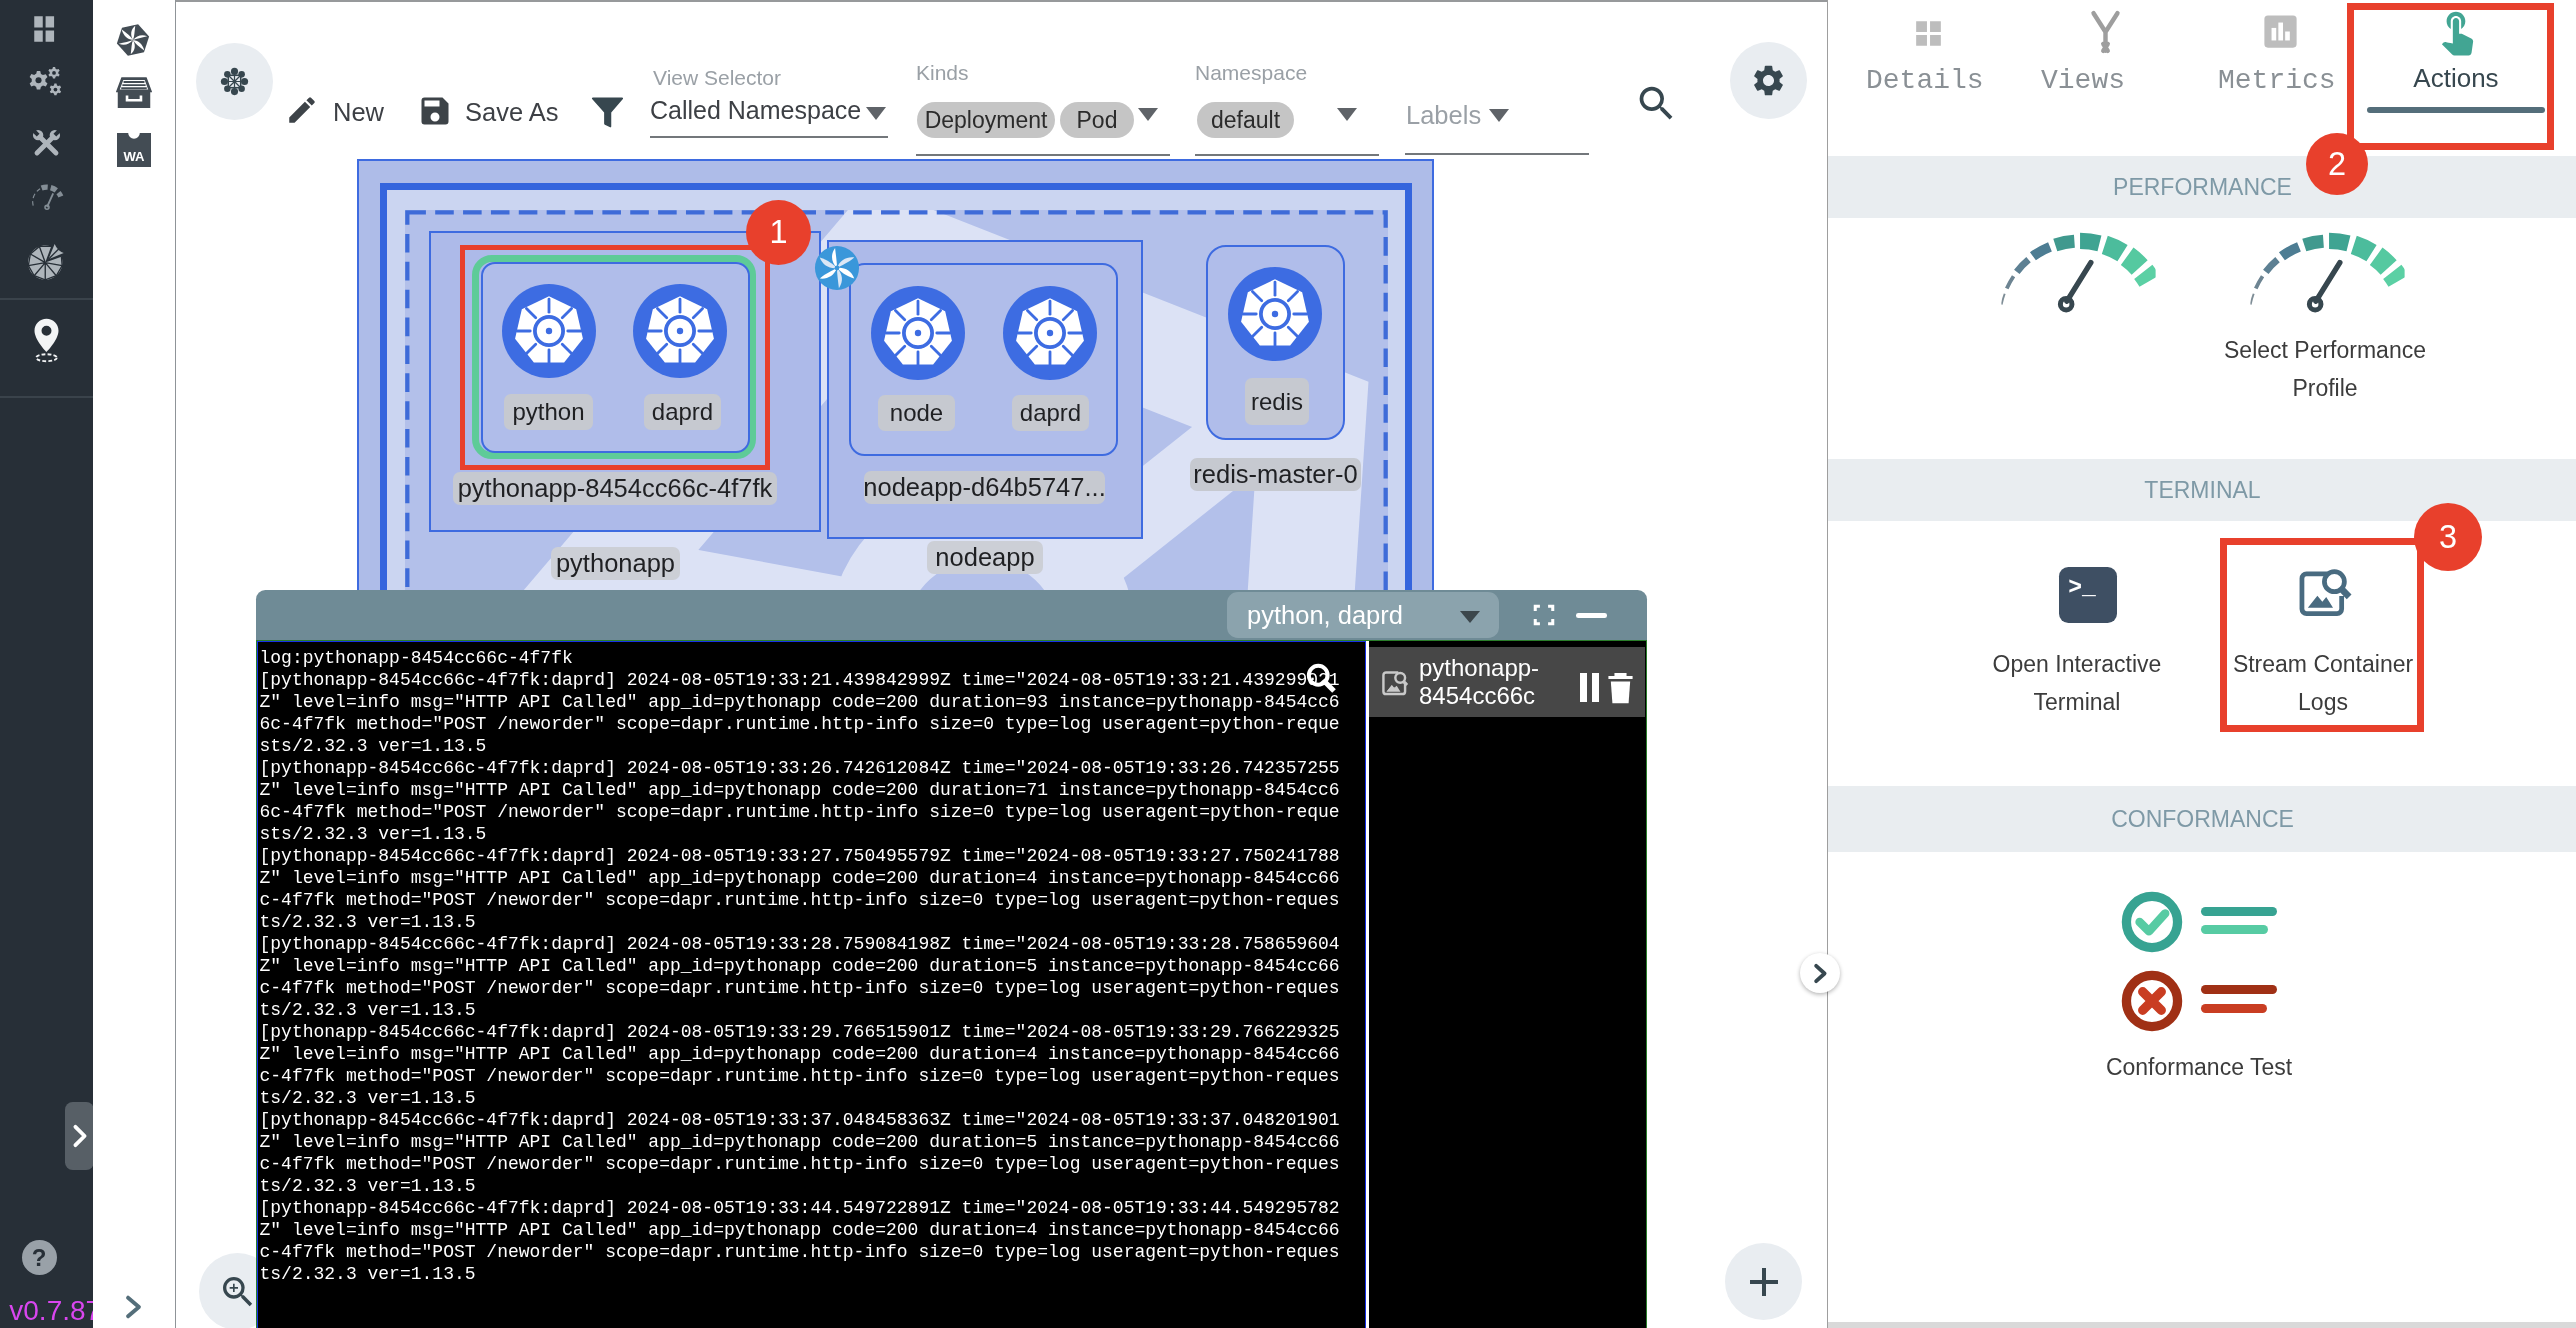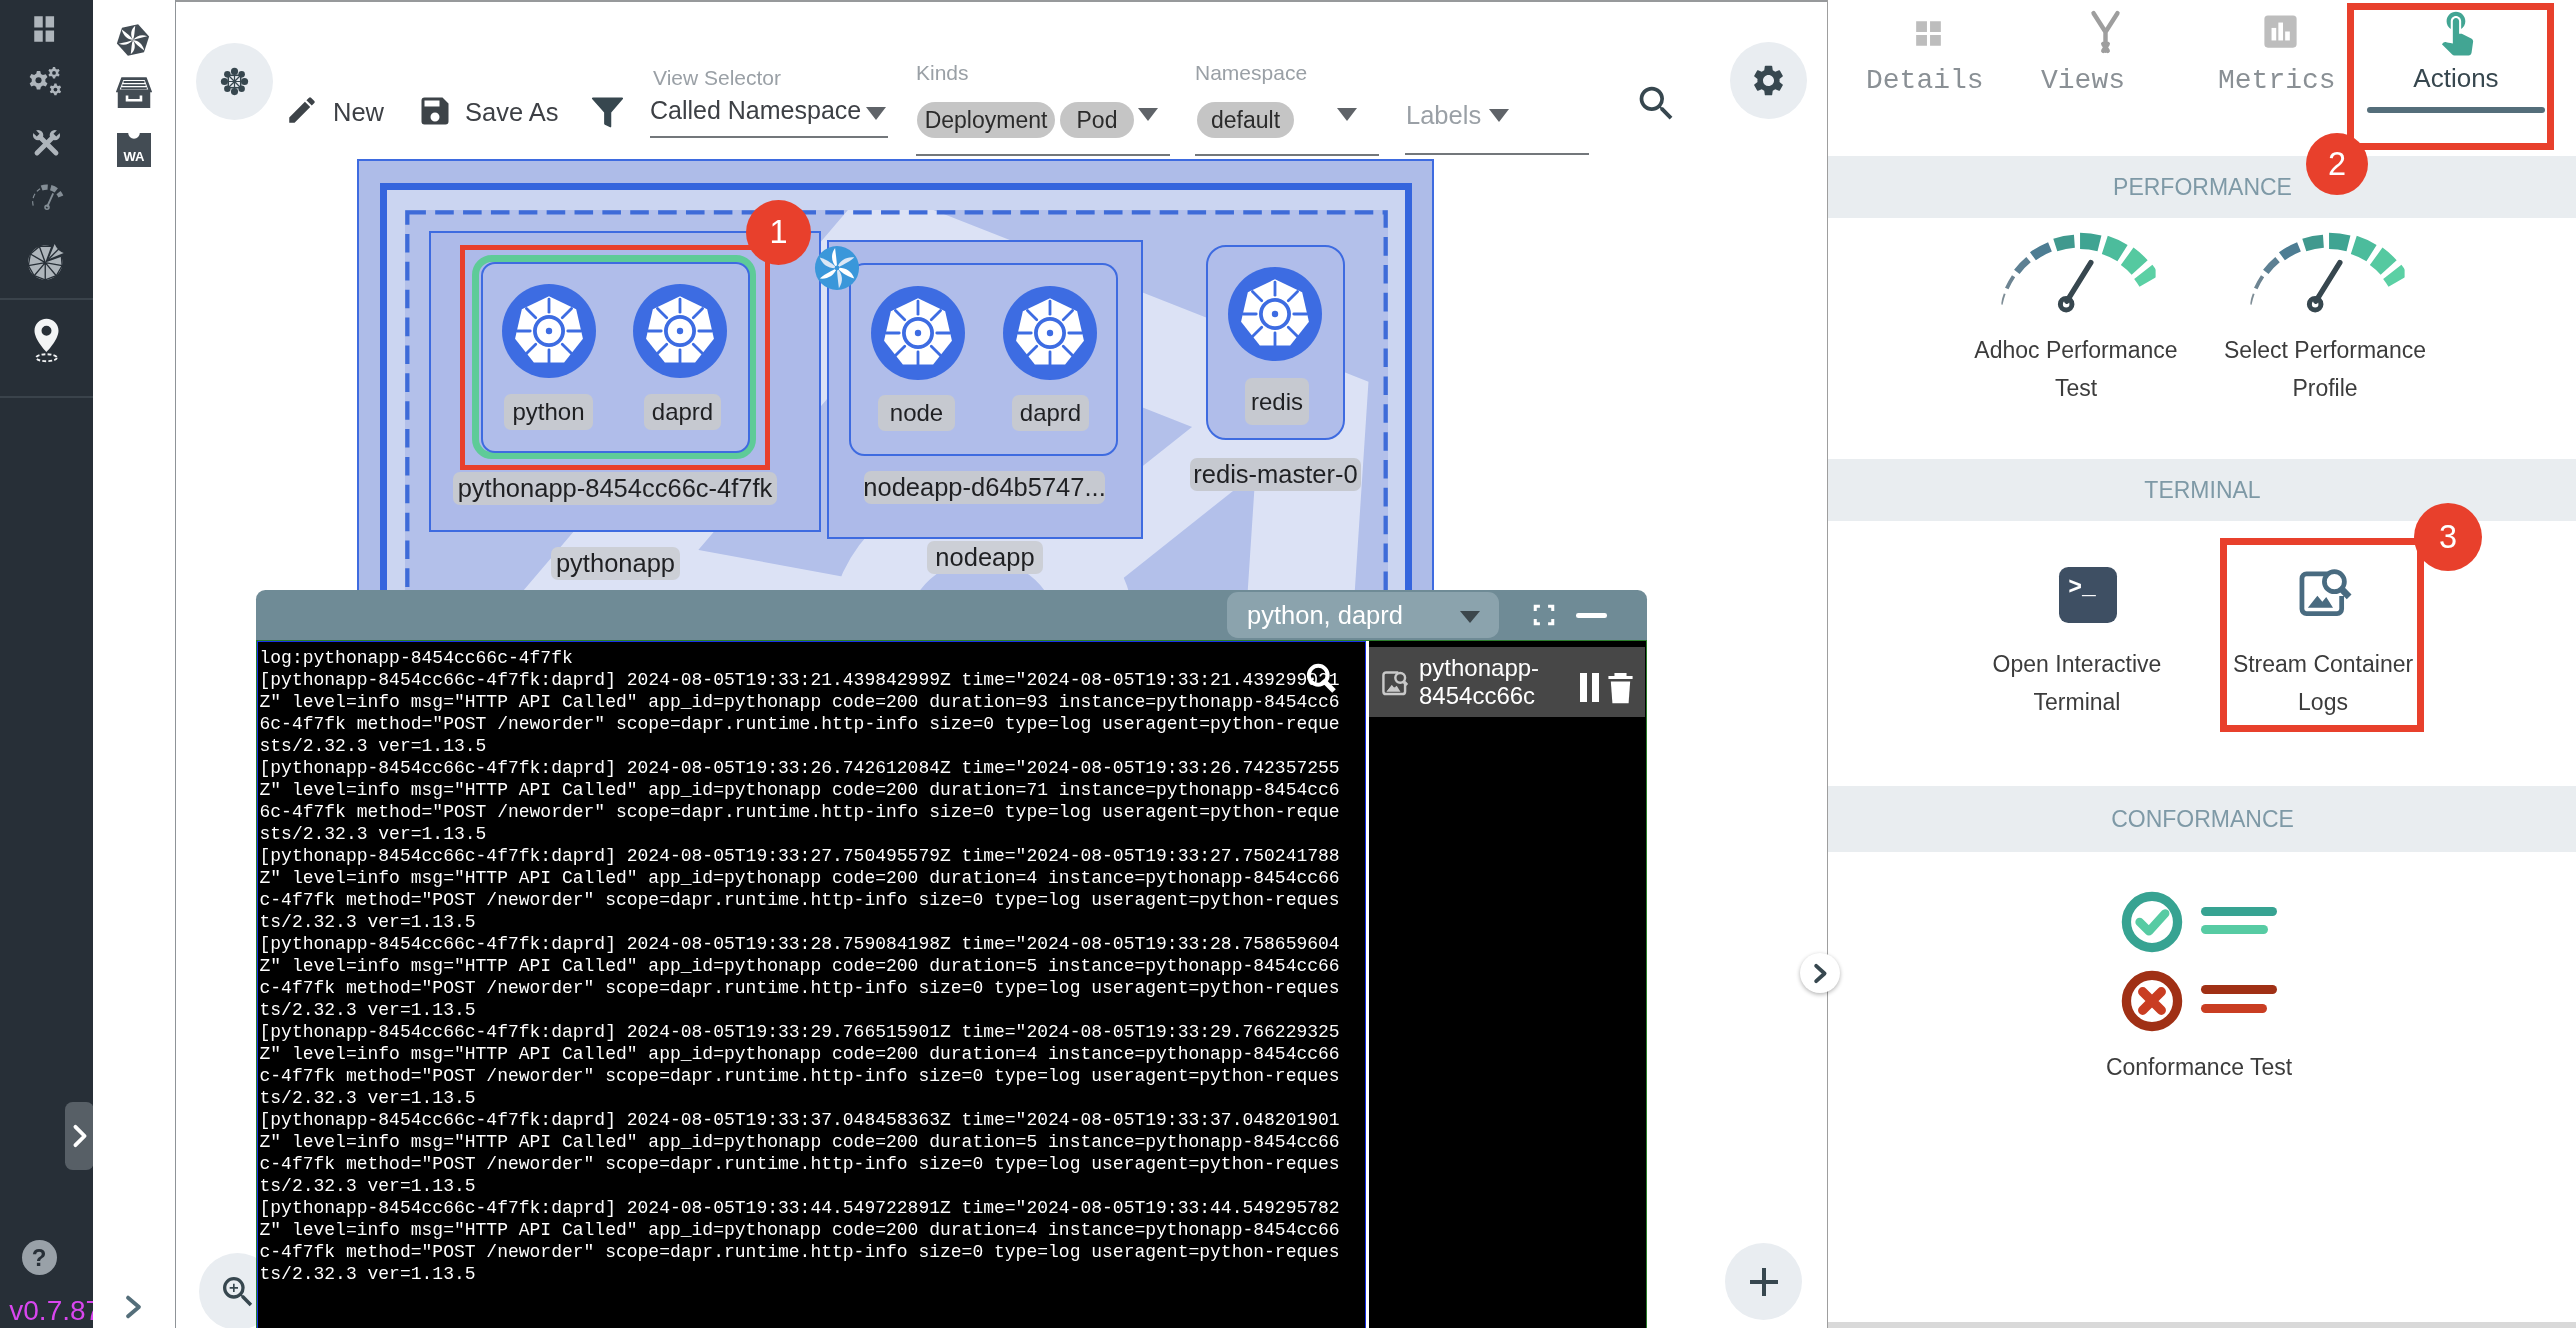--- a/index.html
+++ b/index.html
@@ -464,21 +464,20 @@
   <div class="abs" style="left:173px;top:224px;">
       <svg width="155" height="91" viewBox="0 0 200 118">
         <use href="#gaugeicon"></use>
       </svg>
     </div>
   <div class="abs" style="left:422px;top:224px;">
       <svg width="155" height="91" viewBox="0 0 200 118">
         <use href="#gaugeicon"></use>
       </svg>
     </div>
-  <div class="abs itemlbl" style="left:93px;top:331px;width:310px;">Adhoc Performance<br>Test</div>
   <div class="abs itemlbl" style="left:342px;top:331px;width:310px;">Select Performance<br>Profile</div>
 
   <div class="abs band" style="top:459px;">TERMINAL</div>
   <div class="abs" style="left:231px;top:567px;width:58px;height:56px;background:#3e4f63;border-radius:9.3px;">
     <div class="abs" style="left:9.3px;top:7.7px;color:#fff;font-size:23px;font-weight:bold;font-family:'Liberation Mono',monospace;">&gt;_</div>
   </div>
   <div class="abs" style="left:467px;top:566px;">
     <svg width="57" height="59" viewBox="0 0 25 26" fill="none" stroke="#496b80" stroke-width="2.1">
       <path d="M14.2 3.5 H5 a 2 2 0 0 0-2 2 V19 a 2 2 0 0 0 2 2 h13.5 a 2 2 0 0 0 2-2 V13.2"></path>
       <path d="M5.6 18.4 L9.8 13.1 L12 15.7 L13.7 13.7 L16.7 18.4 Z" fill="#496b80" stroke="none"></path>

